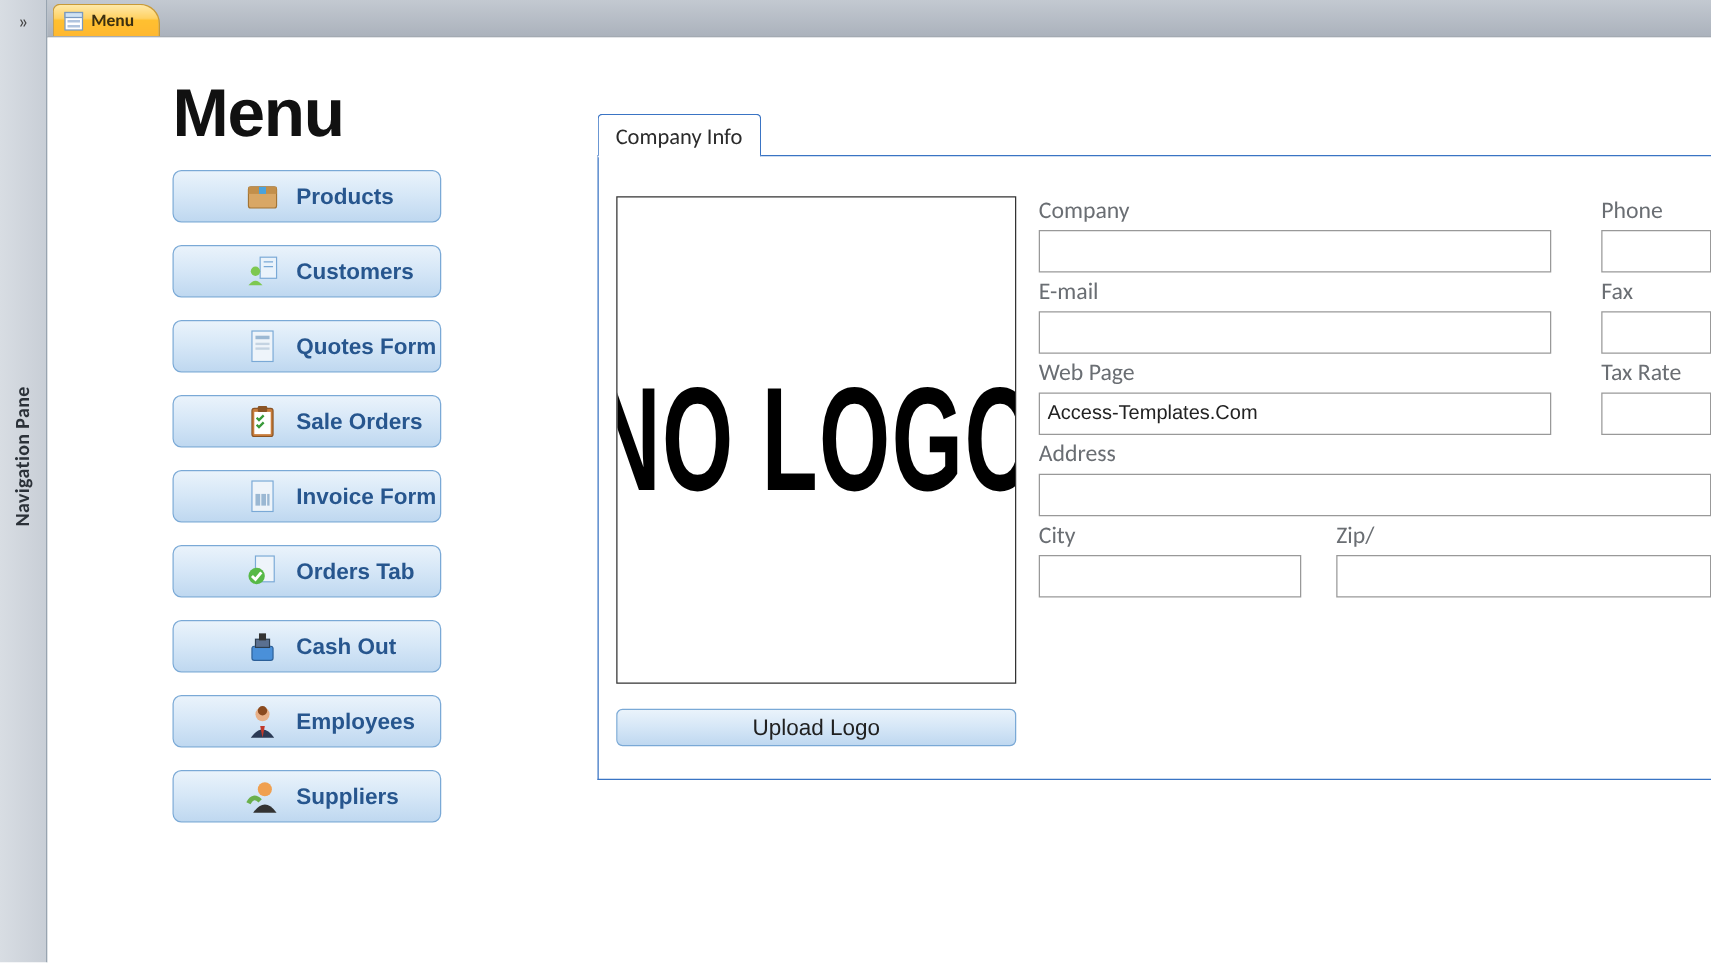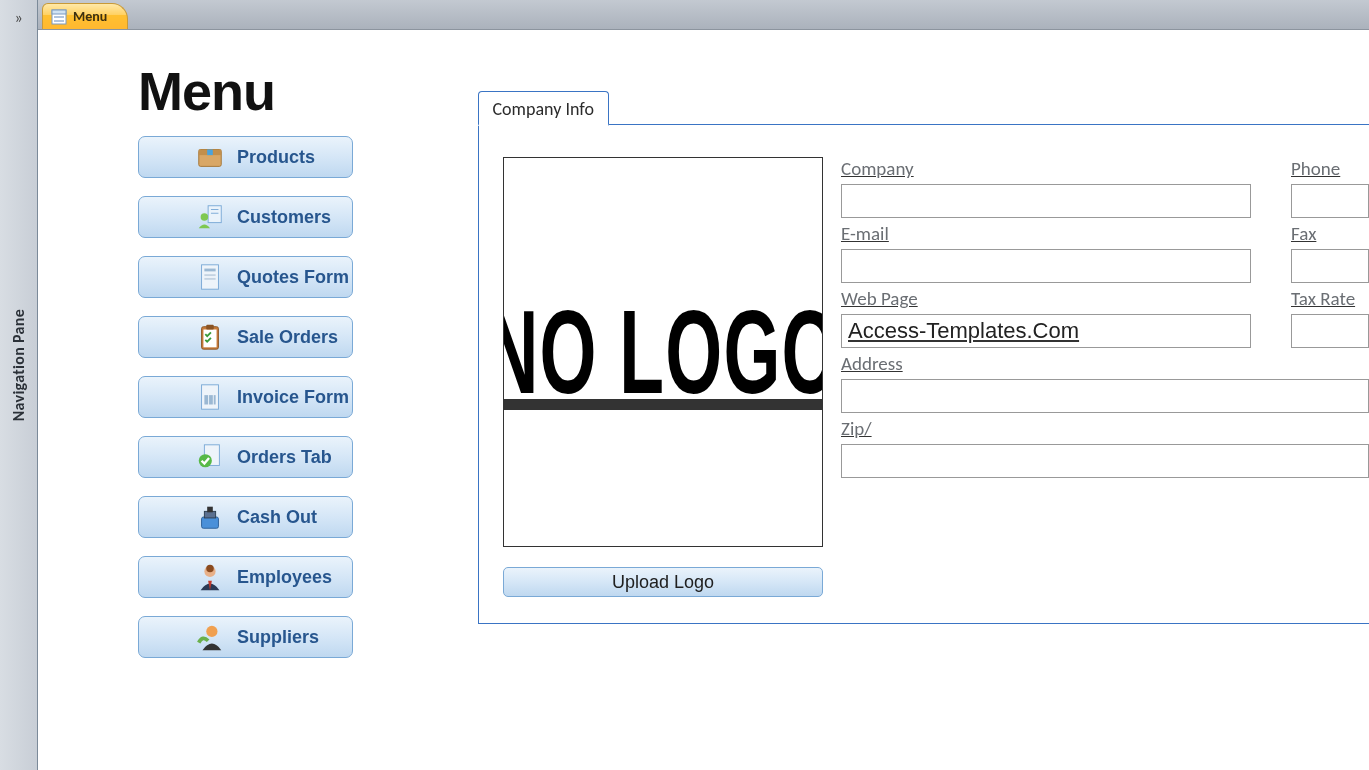--- a/index.html
+++ b/index.html
@@ -127,23 +127,22 @@
   .infoarea {
     flex: 1;
     padding-left: 80px;
     padding-top: 64px;
     min-width: 0;
   }
   .companytab-wrap {
     border: 1.5px solid #3a74c4;
     border-right: none;
     position: relative;
-    padding: 32px 0 26px 24px;
+    padding: 32px 0 26px 14px;
     min-height: 455px;
-    text-decoration: underline;
   }
   .companytab-label {
     position: absolute;
     top: -34px;
     left: -1.5px;
     background: #fff;
     border: 1.5px solid #3a74c4;
     border-bottom: 2px solid #fff;
     padding: 6px 14px 4px;
     font-size: 18px;
@@ -197,21 +196,21 @@
   .fld { display:flex; flex-direction:column; min-width:0;justify-content:space-between;}
   .fld label {
     font-size: 19px;
     color: #6a6e73;
     margin-bottom: 4px;
   }
   .fld input {
     height: 34px;
     border: 1px solid #999;
     padding: 2px 6px;
-    font-size: 22px;
+    font-size: 16px;
     color: #222;
     background: #fff;
     min-width: 0;
     width: 100%;
   }
   .row-address { grid-column: 1 / span 2; }
   .row-address input{ width: 100%; }
   .cityrow {
     grid-column: 1 / span 2;
     display: flex;
@@ -394,20 +393,24 @@
                 <label>Tax Rate</label>
                 <input type="text" value="" style="">
               </div>
 
               <div class="fld row-address">
                 <label>Address</label>
                 <input type="text" value="" style="">
               </div>
 
               <div class="cityrow">
+                <div class="fld city">
+                  <label>City</label>
+                  <input type="text" value="" style="">
+                </div>
                 <div class="fld zip">
                   <label>Zip/</label>
                   <input type="text" value="" style="">
                 </div>
               </div>
             </div>
           </div>
         </div>
       </div>
 

